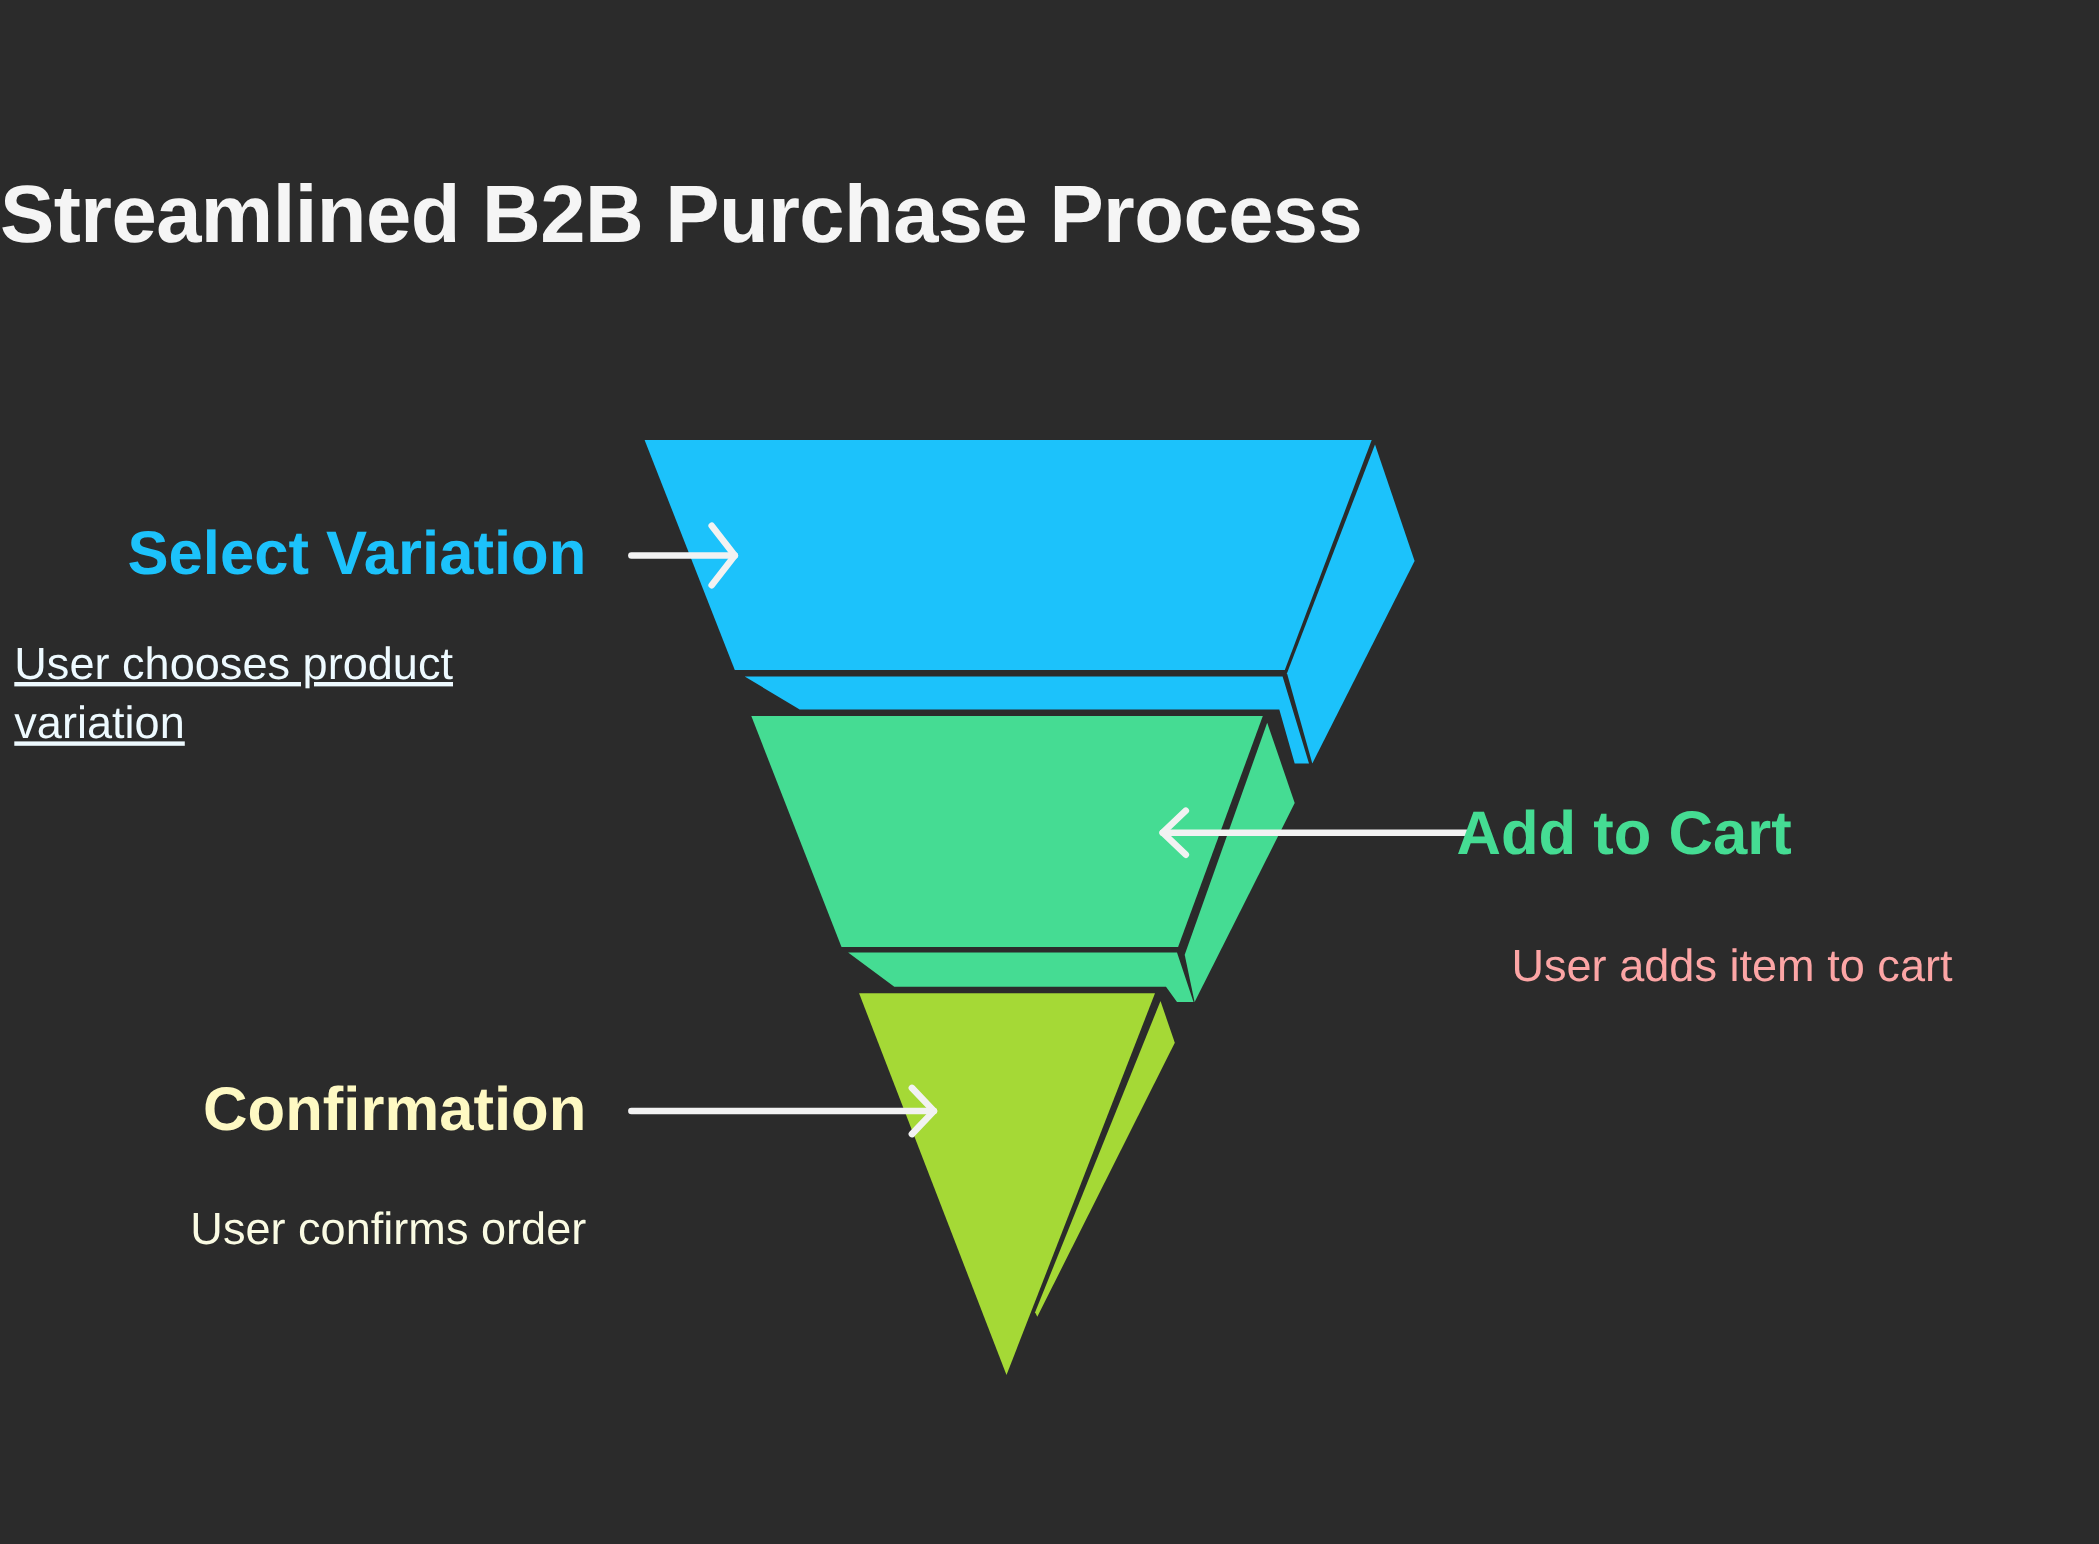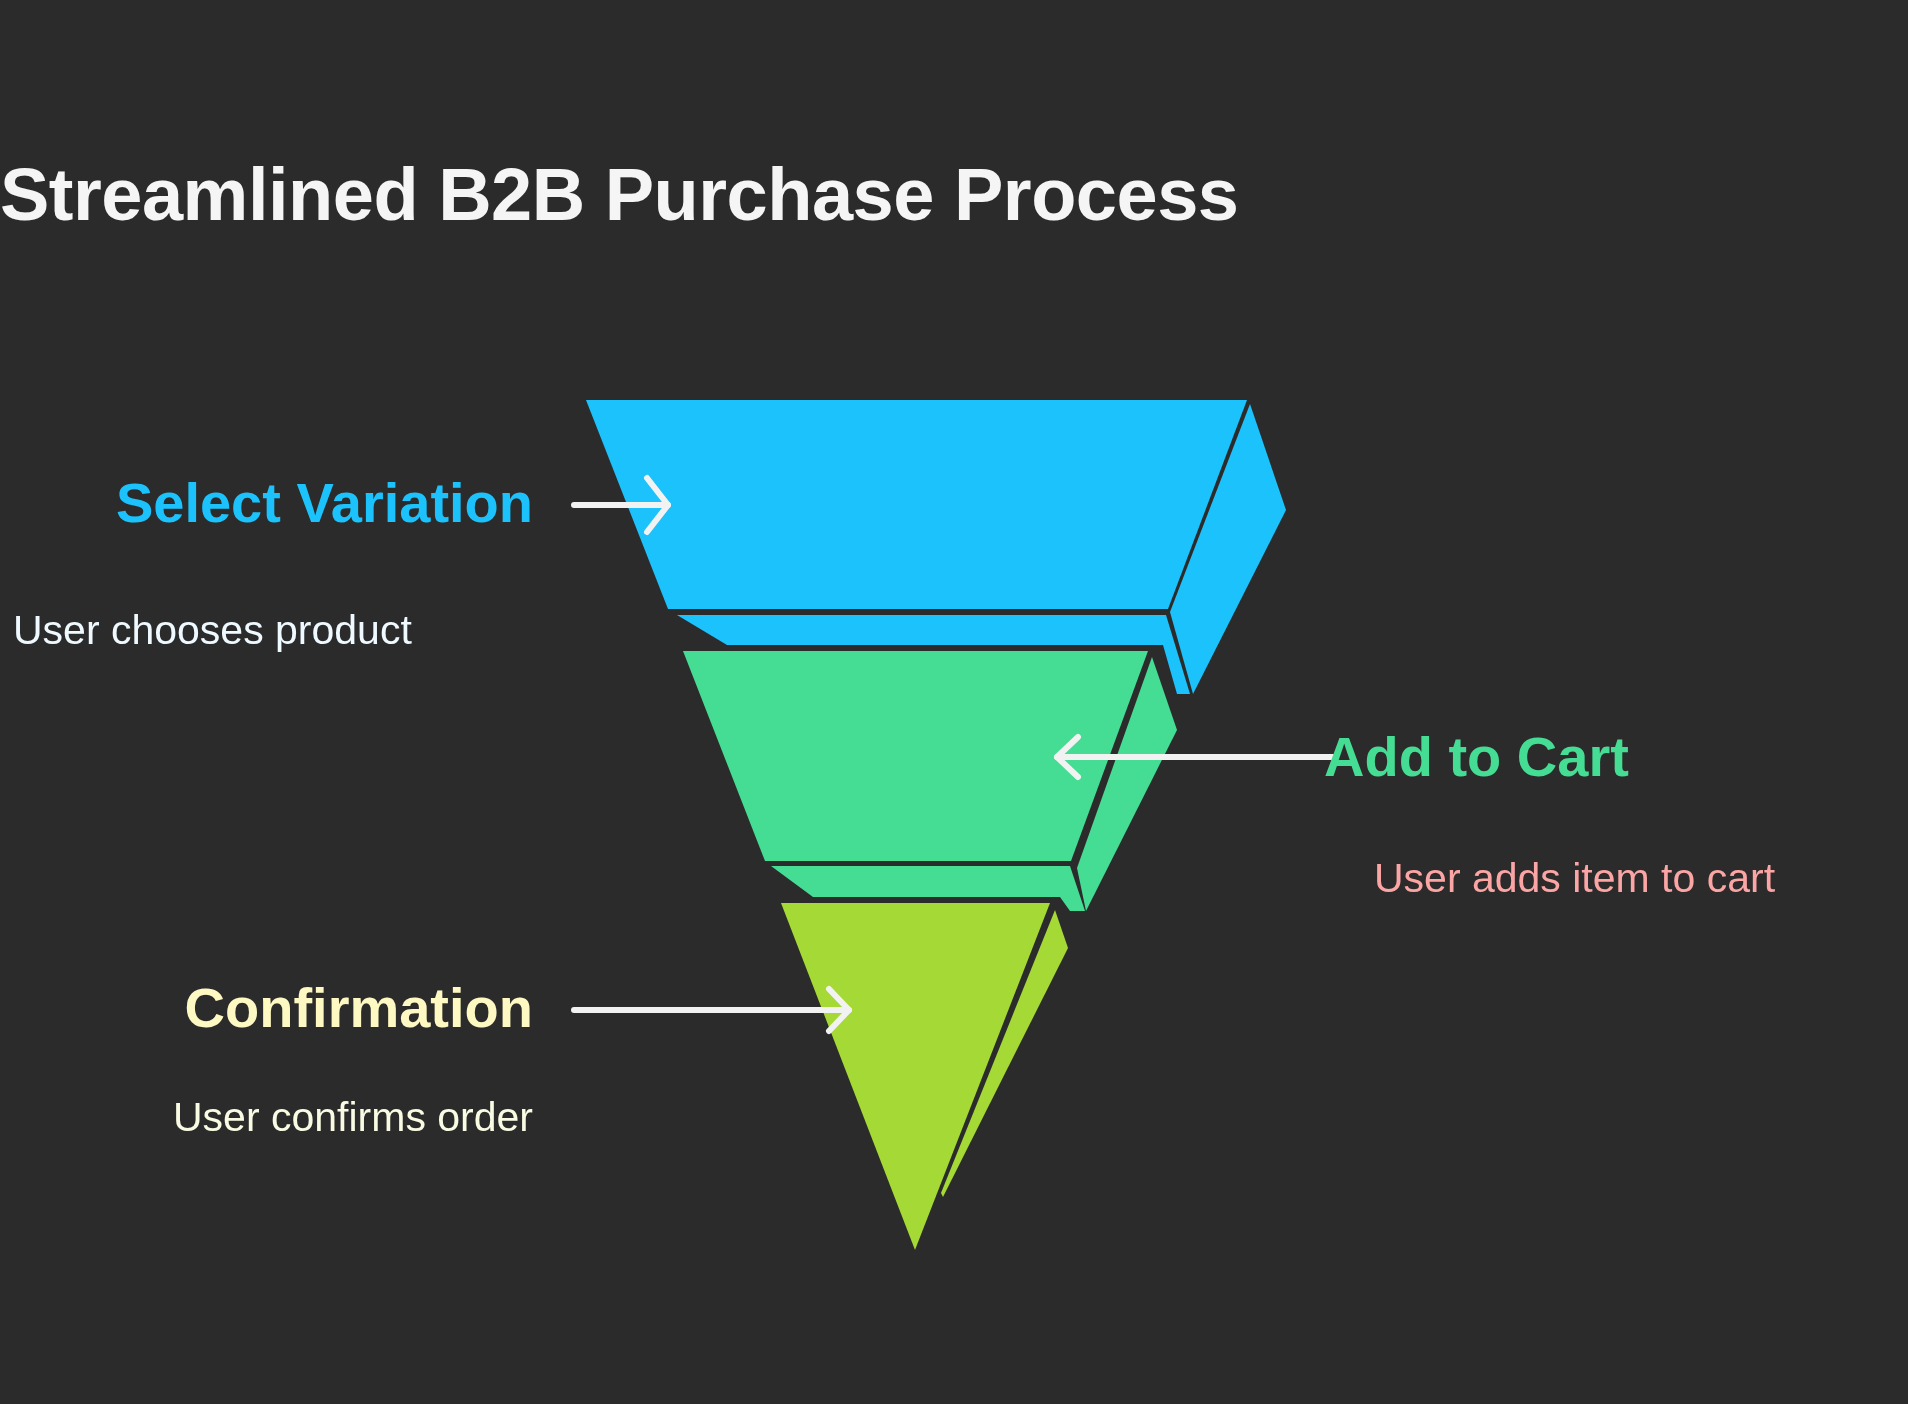--- a/index.html
+++ b/index.html
@@ -83,21 +83,22 @@
     <line x1="1333" y1="757" x2="1057" y2="757"></line>
     <polyline points="1078,737 1057,757 1078,777"></polyline>
   </g>
   <g stroke="#f2f2f2" stroke-width="6" stroke-linecap="round" stroke-linejoin="round" fill="none">
     <line x1="574" y1="1010" x2="849" y2="1010"></line>
     <polyline points="829,989 849,1010 829,1031"></polyline>
   </g>
 </svg>
 
 <div class="stage-title left-label" style="right:1375px; top:470px; color:#1cc2fb;">Select Variation</div>
-<div class="stage-desc left-label" style="right:1375px; top:603px; color:#eefaff; width:520px;">
+<div class="stage-desc left-label" style="right:1375px; top:576px; color:#eefaff; width:520px;text-decoration:underline;">
   <div>User chooses product</div>
+  <div>variation</div>
 </div>
 
 <div class="stage-title right-label" style="left:1324px; top:724px; color:#45dc93;">Add to Cart</div>
 <div class="stage-desc right-label" style="left:1374px; top:838px; color:#fca5a5; white-space:nowrap;margin-top:13px;">User adds item to cart</div>
 
 <div class="stage-title left-label" style="right:1375px; top:975px; color:#fef9c3;">Confirmation</div>
 <div class="stage-desc left-label" style="right:1375px; top:1090px; color:#fafbe3; white-space:nowrap;">User confirms order</div>
 
 </body></html>

